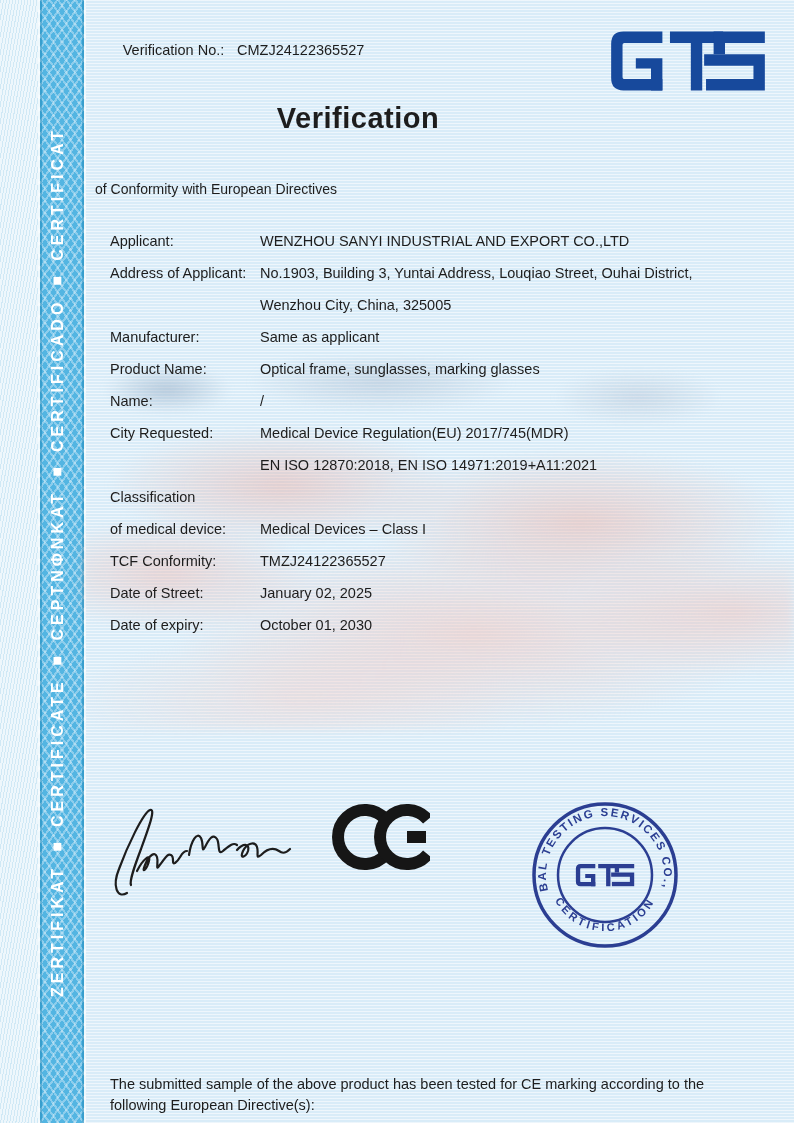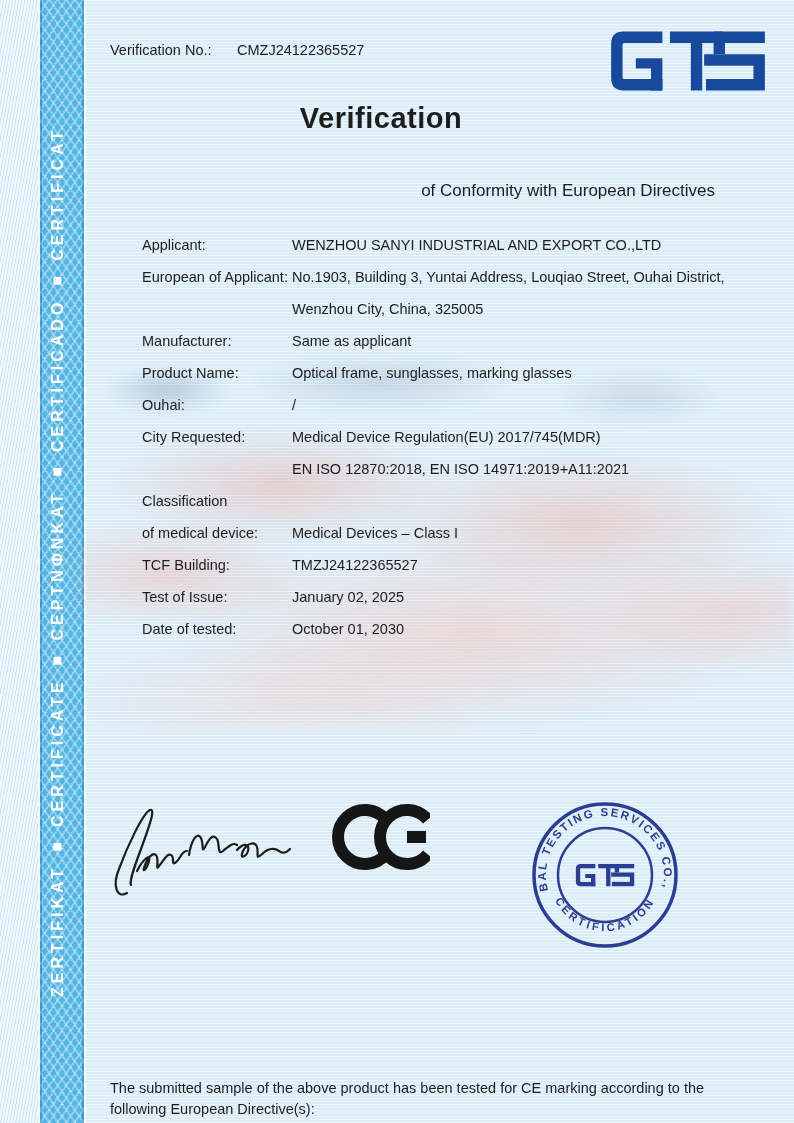--- a/index.html
+++ b/index.html
@@ -43,27 +43,27 @@
       radial-gradient(120px 40px at 78% 10%, rgba(168,182,202,.35), rgba(168,182,202,0) 70%),
       radial-gradient(250px 85px at 28% 34%, rgba(233,172,162,.45), rgba(233,172,162,0) 70%),
       radial-gradient(300px 105px at 70% 44%, rgba(236,180,170,.50), rgba(236,180,170,0) 70%),
       radial-gradient(210px 80px at 12% 58%, rgba(238,184,175,.45), rgba(238,184,175,0) 70%),
       radial-gradient(420px 135px at 55% 74%, rgba(242,196,188,.52), rgba(242,196,188,0) 72%),
       radial-gradient(230px 90px at 92% 68%, rgba(239,190,182,.45), rgba(239,190,182,0) 72%),
       radial-gradient(300px 90px at 30% 92%, rgba(244,205,198,.40), rgba(244,205,198,0) 75%);
     filter:blur(5px); pointer-events:none;
   }
   .txt{position:absolute; font-size:14.5px; line-height:32px; white-space:nowrap;}
-  .vno-label{display:inline-block; width:127px;}
+  .vno-label{display:inline-block; width:127px;text-align:center;}
   .title{position:absolute; left:48px; top:70px; width:620px; text-align:center;
-         font-size:29px; font-weight:bold; letter-spacing:.5px;padding-left:23px;}
-  .subtitle{position:absolute; left:95px; top:116px; width:620px; text-align:right; font-size:17px;}
+         font-size:29px; font-weight:bold; letter-spacing:.5px;}
+  .subtitle{position:absolute; left:95px; top:116px; width:620px; text-align:left; font-size:14px;}
   .fields{position:absolute; left:110px; top:144px;}
   .field-line{height:32px; line-height:32px; font-size:14.5px; white-space:nowrap;}
-  .flabel{display:inline-block; width:150px;margin-left:32px;}
+  .flabel{display:inline-block; width:150px;}
   .para{position:absolute; left:110px; font-size:14.5px;}
   .para div{line-height:21px; white-space:nowrap;}
   .logo-svg{position:absolute; left:602px; top:24px;}
   .sig-svg{position:absolute; left:93px; top:793px; z-index:3;}
   .ce-svg{position:absolute; left:330px; top:802px; z-index:2;}
   .stamp-svg{position:absolute; left:527px; top:797px; z-index:3;}
   .stamp-ring{fill:none; stroke:var(--stamp_blue);}
   .stamp-arc-text{fill:var(--stamp_blue); font-family:"Liberation Sans",sans-serif; font-weight:bold;}
   .content-text{z-index:2; position:relative;}
 </style>
@@ -98,32 +98,32 @@
 
   <div class="txt content-text" style="left:110px; top:34px;">
     <span class="vno-label">Verification No.:</span><span>CMZJ24122365527</span>
   </div>
 
   <div class="title content-text">Verification</div>
   <div class="subtitle content-text">of Conformity with European Directives</div>
 
   <div class="fields content-text">
       <div class="field-line"><span class="flabel">Applicant:</span><span>WENZHOU SANYI INDUSTRIAL AND EXPORT CO.,LTD</span></div>
-      <div class="field-line"><span class="flabel">European of Applicant:</span><span>No.1903, Building 3, Yuntai Address, Louqiao Street, Ouhai District,</span></div>
+      <div class="field-line"><span class="flabel">Address of Applicant:</span><span>No.1903, Building 3, Yuntai Address, Louqiao Street, Ouhai District,</span></div>
       <div class="field-line"><span class="flabel"></span><span>Wenzhou City, China, 325005</span></div>
       <div class="field-line"><span class="flabel">Manufacturer:</span><span>Same as applicant</span></div>
       <div class="field-line"><span class="flabel">Product Name:</span><span>Optical frame, sunglasses, marking glasses</span></div>
-      <div class="field-line"><span class="flabel">Ouhai:</span><span>/</span></div>
+      <div class="field-line"><span class="flabel">Name:</span><span>/</span></div>
       <div class="field-line"><span class="flabel">City Requested:</span><span>Medical Device Regulation(EU) 2017/745(MDR)</span></div>
       <div class="field-line"><span class="flabel"></span><span>EN ISO 12870:2018, EN ISO 14971:2019+A11:2021</span></div>
       <div class="field-line"><span class="flabel">Classification</span><span></span></div>
       <div class="field-line"><span class="flabel">of medical device:</span><span>Medical Devices – Class I</span></div>
-      <div class="field-line"><span class="flabel">TCF Building:</span><span>TMZJ24122365527</span></div>
-      <div class="field-line"><span class="flabel">Test of Issue:</span><span>January 02, 2025</span></div>
-      <div class="field-line"><span class="flabel">Date of tested:</span><span>October 01, 2030</span></div>
+      <div class="field-line"><span class="flabel">TCF Conformity:</span><span>TMZJ24122365527</span></div>
+      <div class="field-line"><span class="flabel">Date of Street:</span><span>January 02, 2025</span></div>
+      <div class="field-line"><span class="flabel">Date of expiry:</span><span>October 01, 2030</span></div>
     </div>
 
   <div class="para content-text" style="top:577px;">
     <div>The submitted sample of the above product has been tested for CE marking according to the</div>
     <div>following European Directive(s):</div>
   </div>
 
   <svg class="sig-svg" width="205" height="108" viewBox="0 0 205 108" fill="none" stroke="var(--ink)" stroke-width="2.2" stroke-linecap="round" stroke-linejoin="round">
     <path d="M34,100 C24,106 19,93 26,76 C34,54 50,20 57,17 C63,15 56,34 48,56 C42,72 36,88 38,92"></path>
     <path d="M44,78 C50,66 58,60 56,68 C54,76 48,82 52,72 C56,62 62,58 64,64 C66,70 62,78 66,73 C72,66 74,60 78,62 C82,64 78,72 82,70 C88,66 88,58 94,58"></path>

